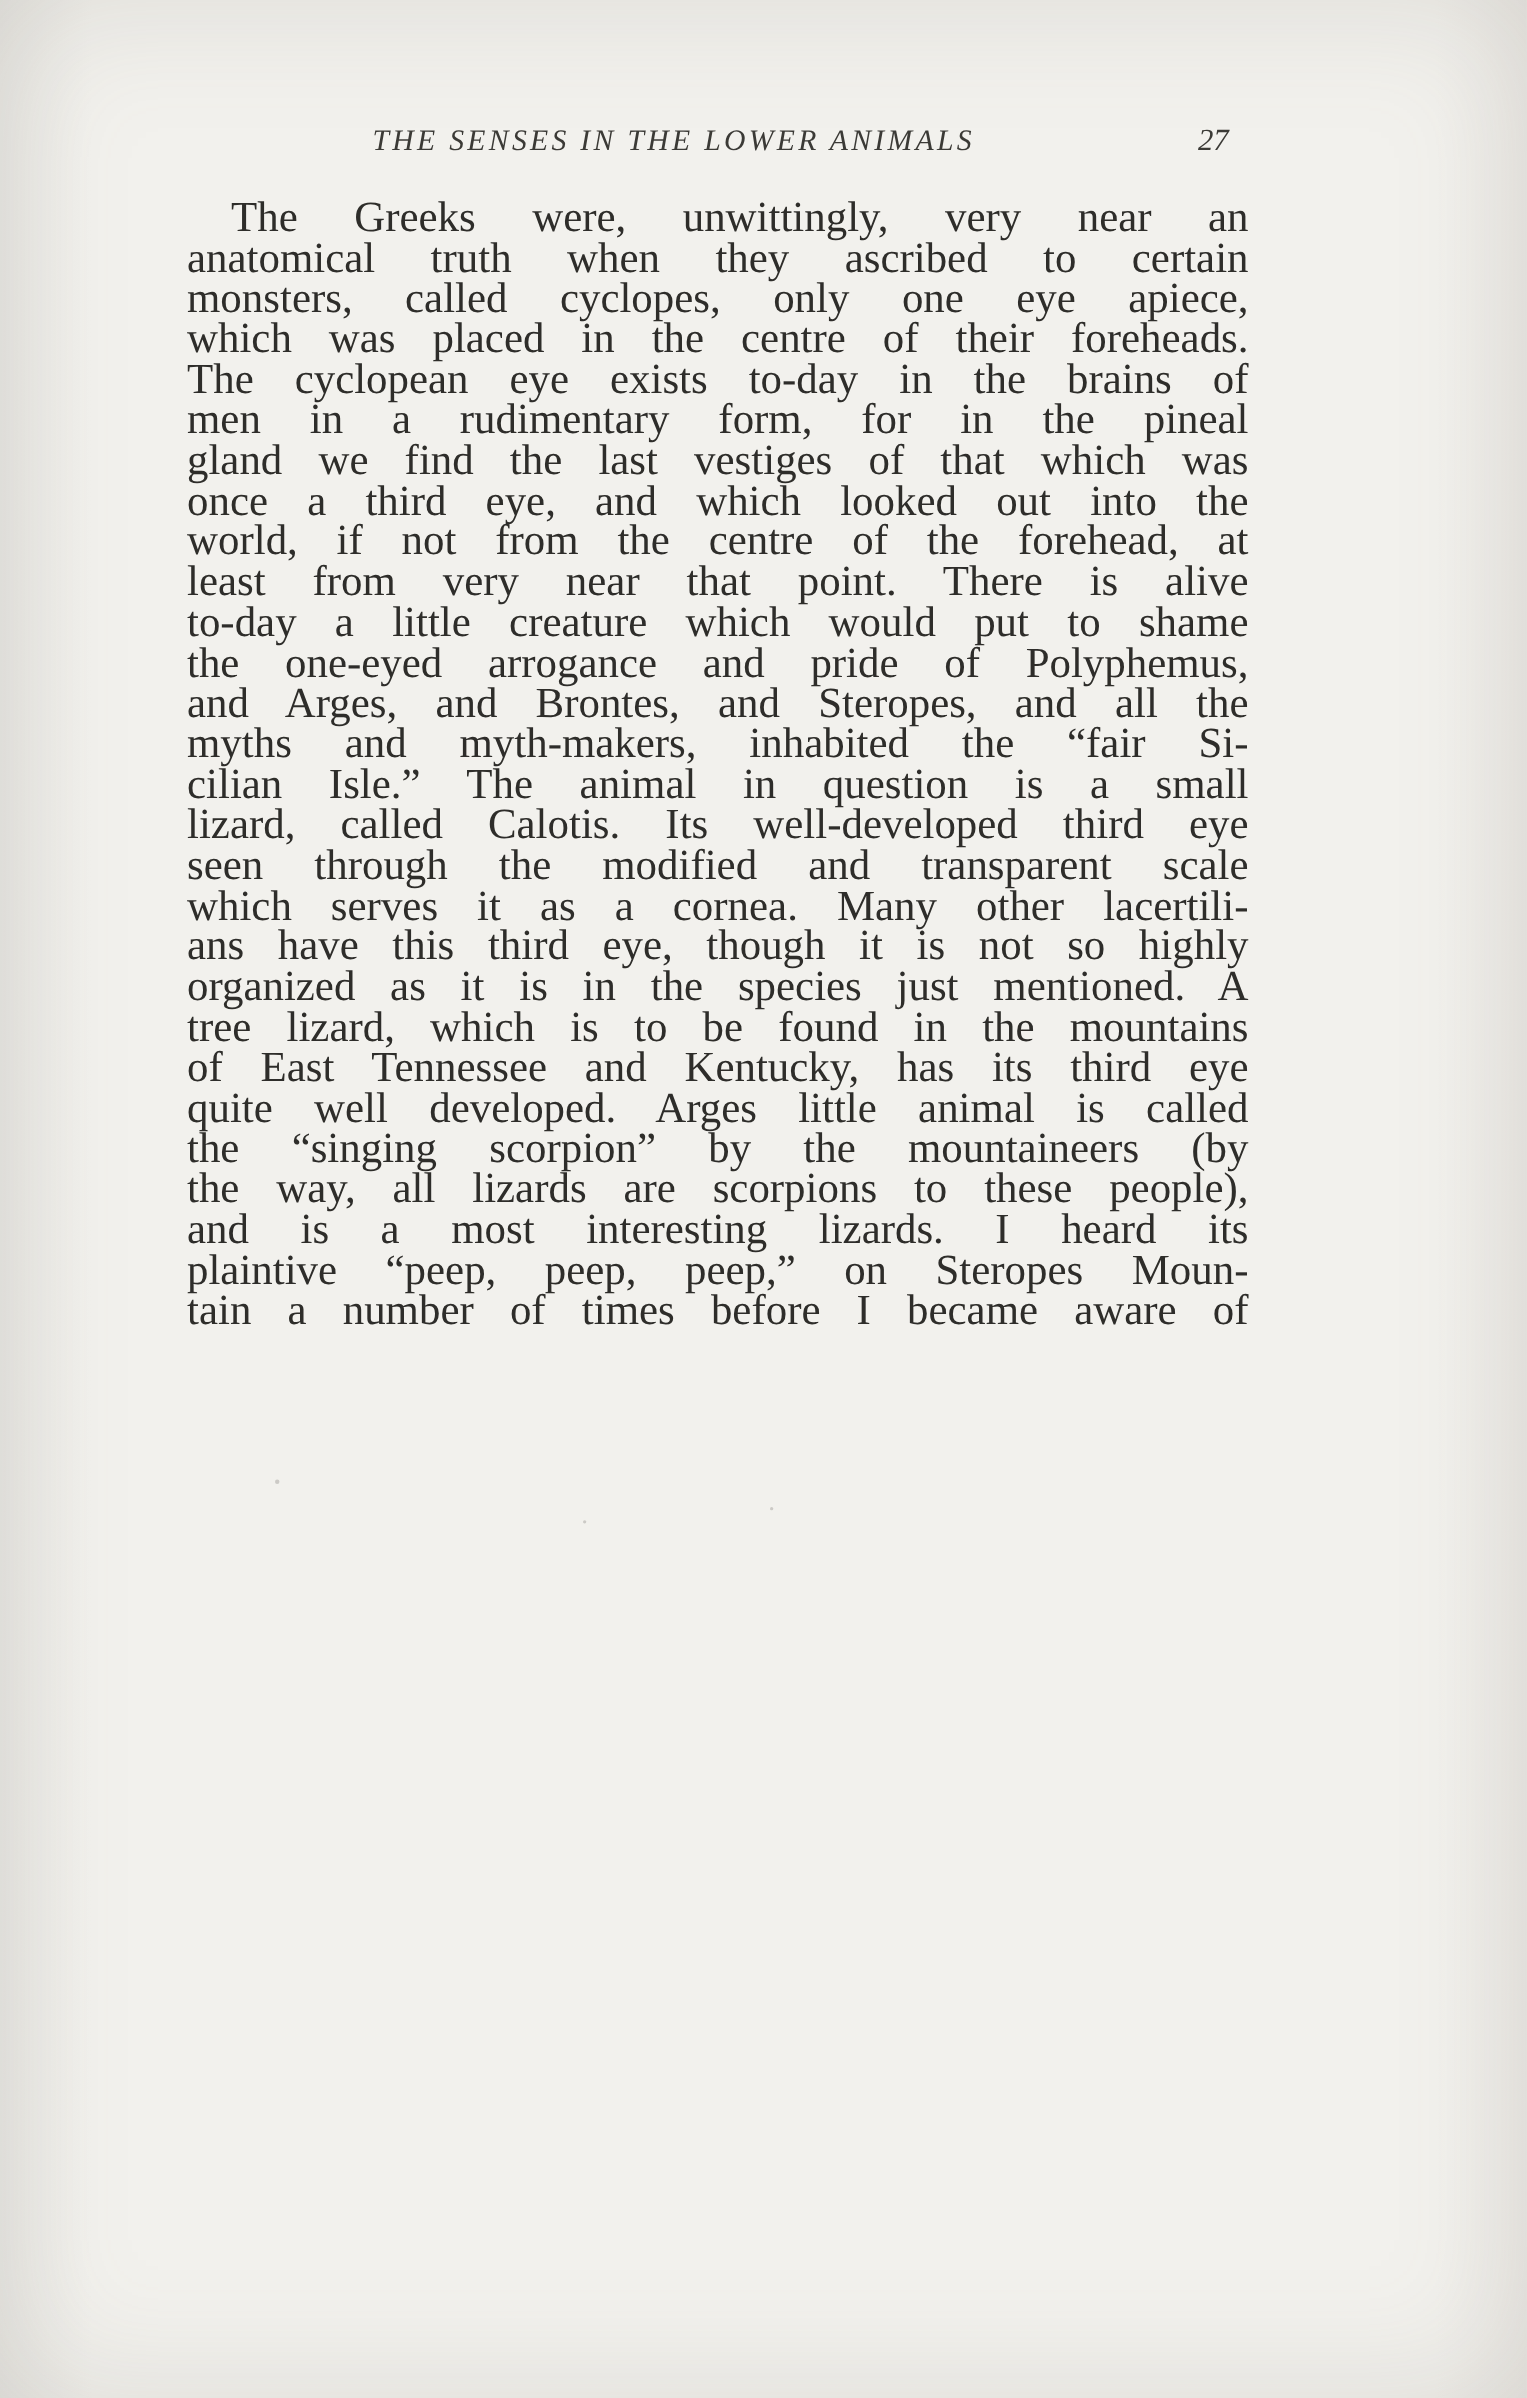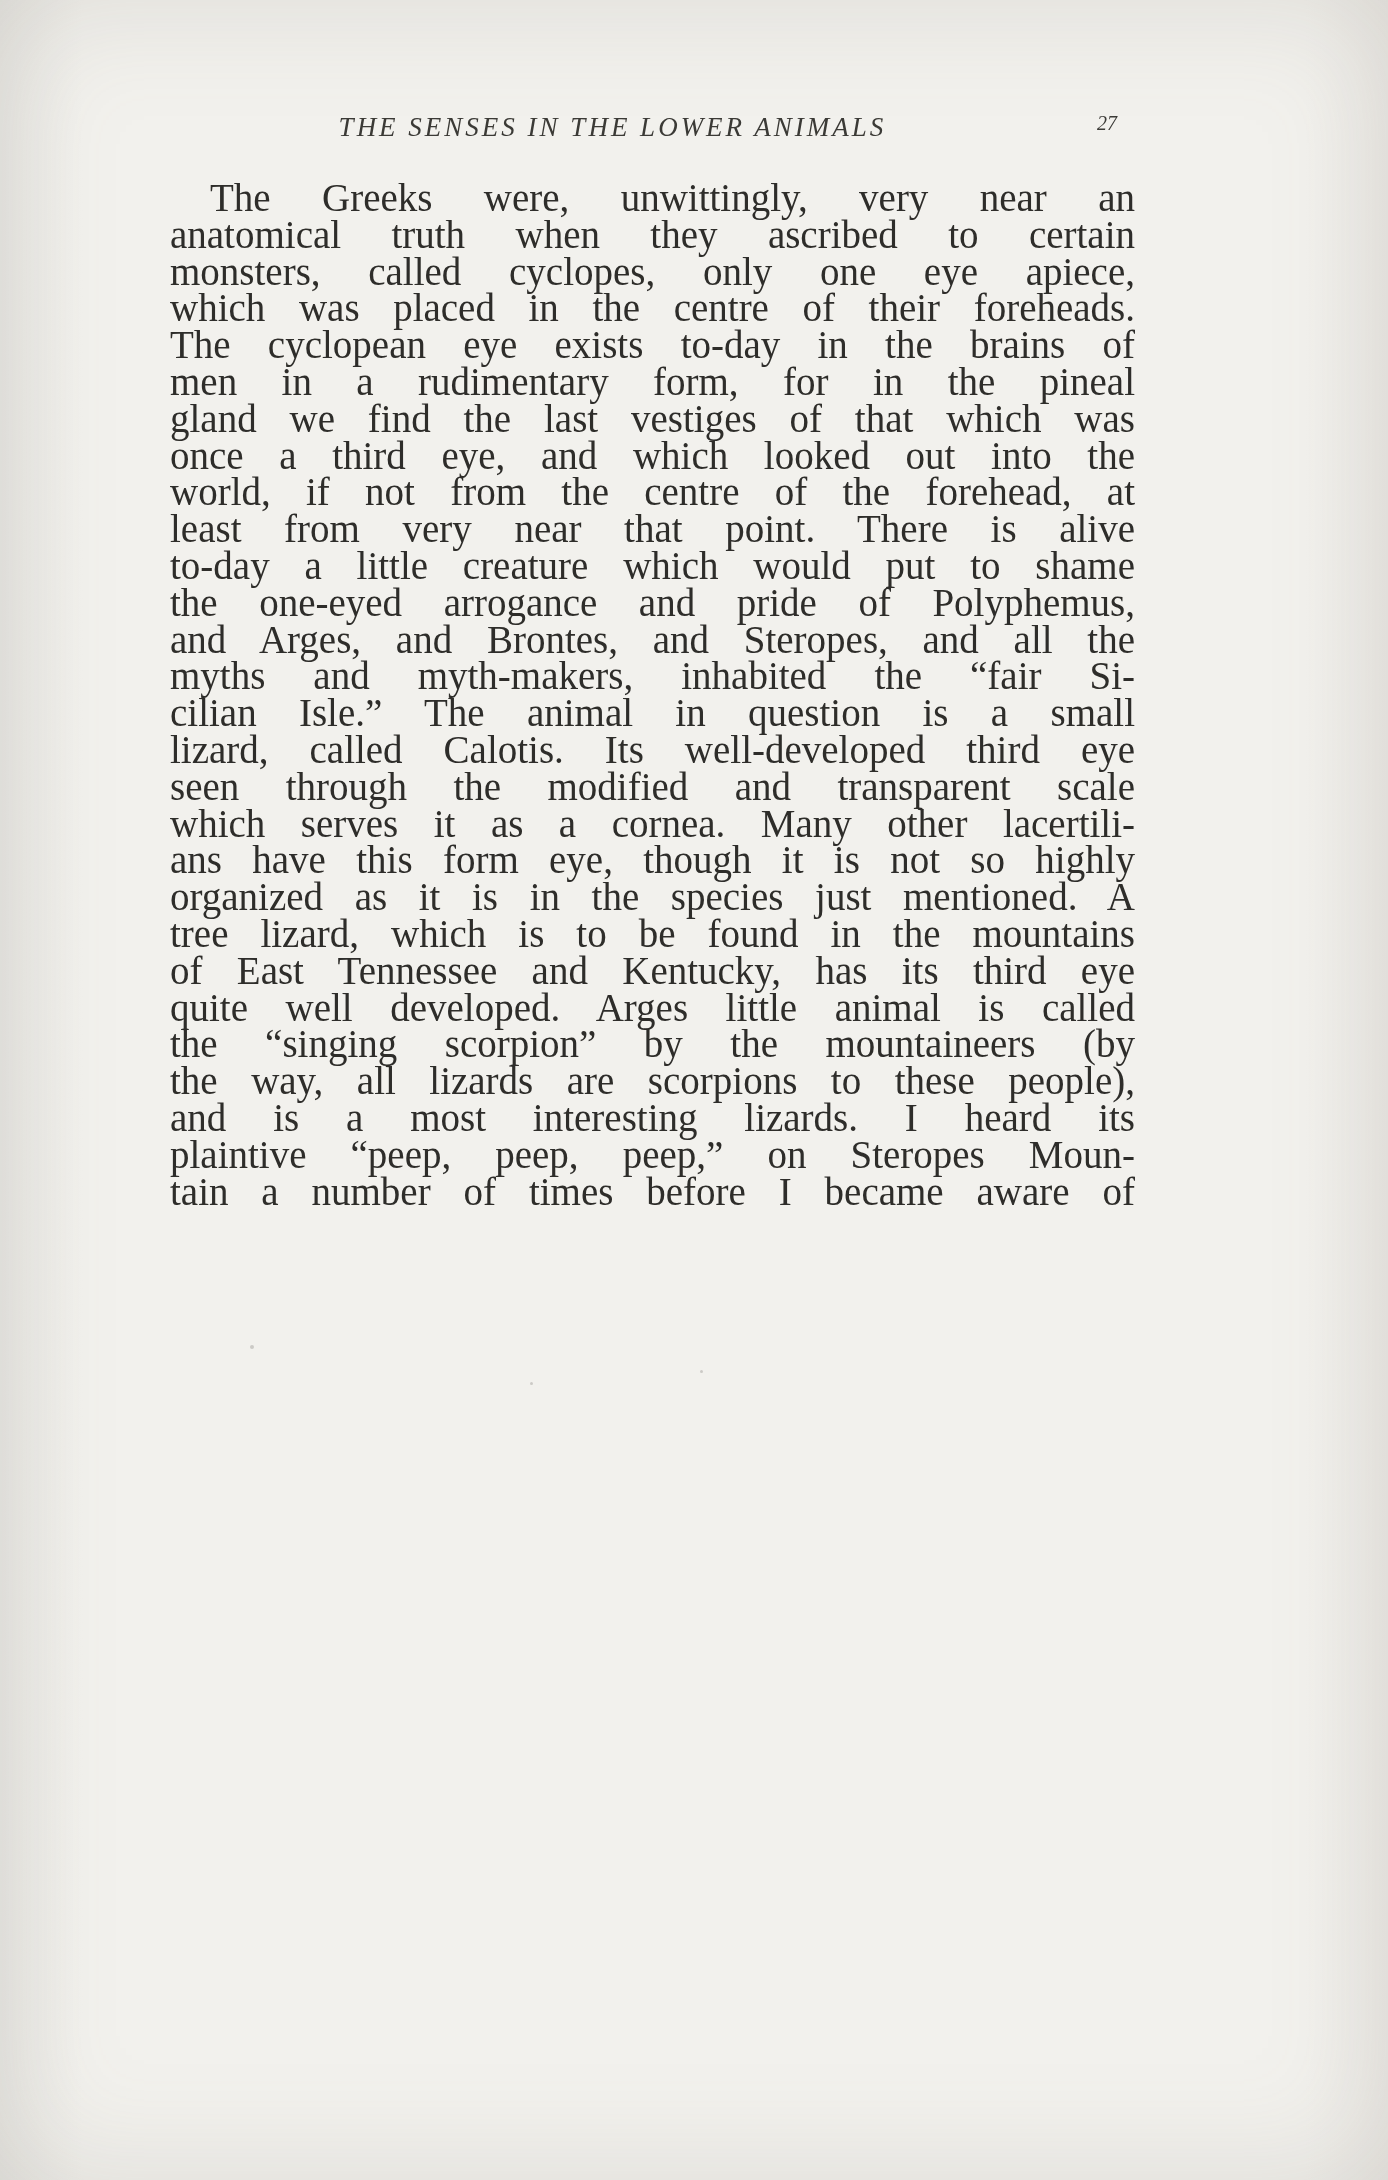--- a/index.html
+++ b/index.html
@@ -34,21 +34,21 @@
     letter-spacing: 3px;
     color: #3b3a36;
     padding-right: 80px;
     white-space: nowrap;
   }
   .page-number {
     position: absolute;
     right: 18px;
     top: 0;
     font-style: italic;
-    font-size: 20px;
+    font-size: 28px;
     color: #3b3a36;
   }
   .page-body {
     position: absolute;
     top: 180px;
     left: 170px;
     width: 965px;
   }
   .text-line {
     font-size: 39px;
@@ -94,21 +94,21 @@
       <div class="text-line">world, if not from the centre of the forehead, at</div>
       <div class="text-line">least from very near that point. There is alive</div>
       <div class="text-line">to-day a little creature which would put to shame</div>
       <div class="text-line">the one-eyed arrogance and pride of Polyphemus,</div>
       <div class="text-line">and Arges, and Brontes, and Steropes, and all the</div>
       <div class="text-line">myths and myth-makers, inhabited the “fair Si-</div>
       <div class="text-line">cilian Isle.” The animal in question is a small</div>
       <div class="text-line">lizard, called Calotis. Its well-developed third eye</div>
       <div class="text-line">seen through the modified and transparent scale</div>
       <div class="text-line">which serves it as a cornea. Many other lacertili-</div>
-      <div class="text-line">ans have this form eye, though it is not so highly</div>
+      <div class="text-line">ans have this third eye, though it is not so highly</div>
       <div class="text-line">organized as it is in the species just mentioned. A</div>
       <div class="text-line">tree lizard, which is to be found in the mountains</div>
       <div class="text-line">of East Tennessee and Kentucky, has its third eye</div>
       <div class="text-line">quite well developed. Arges little animal is called</div>
       <div class="text-line">the “singing scorpion” by the mountaineers (by</div>
       <div class="text-line">the way, all lizards are scorpions to these people),</div>
       <div class="text-line">and is a most interesting lizards. I heard its</div>
       <div class="text-line">plaintive “peep, peep, peep,” on Steropes Moun-</div>
       <div class="text-line">tain a number of times before I became aware of</div>
     </div>

